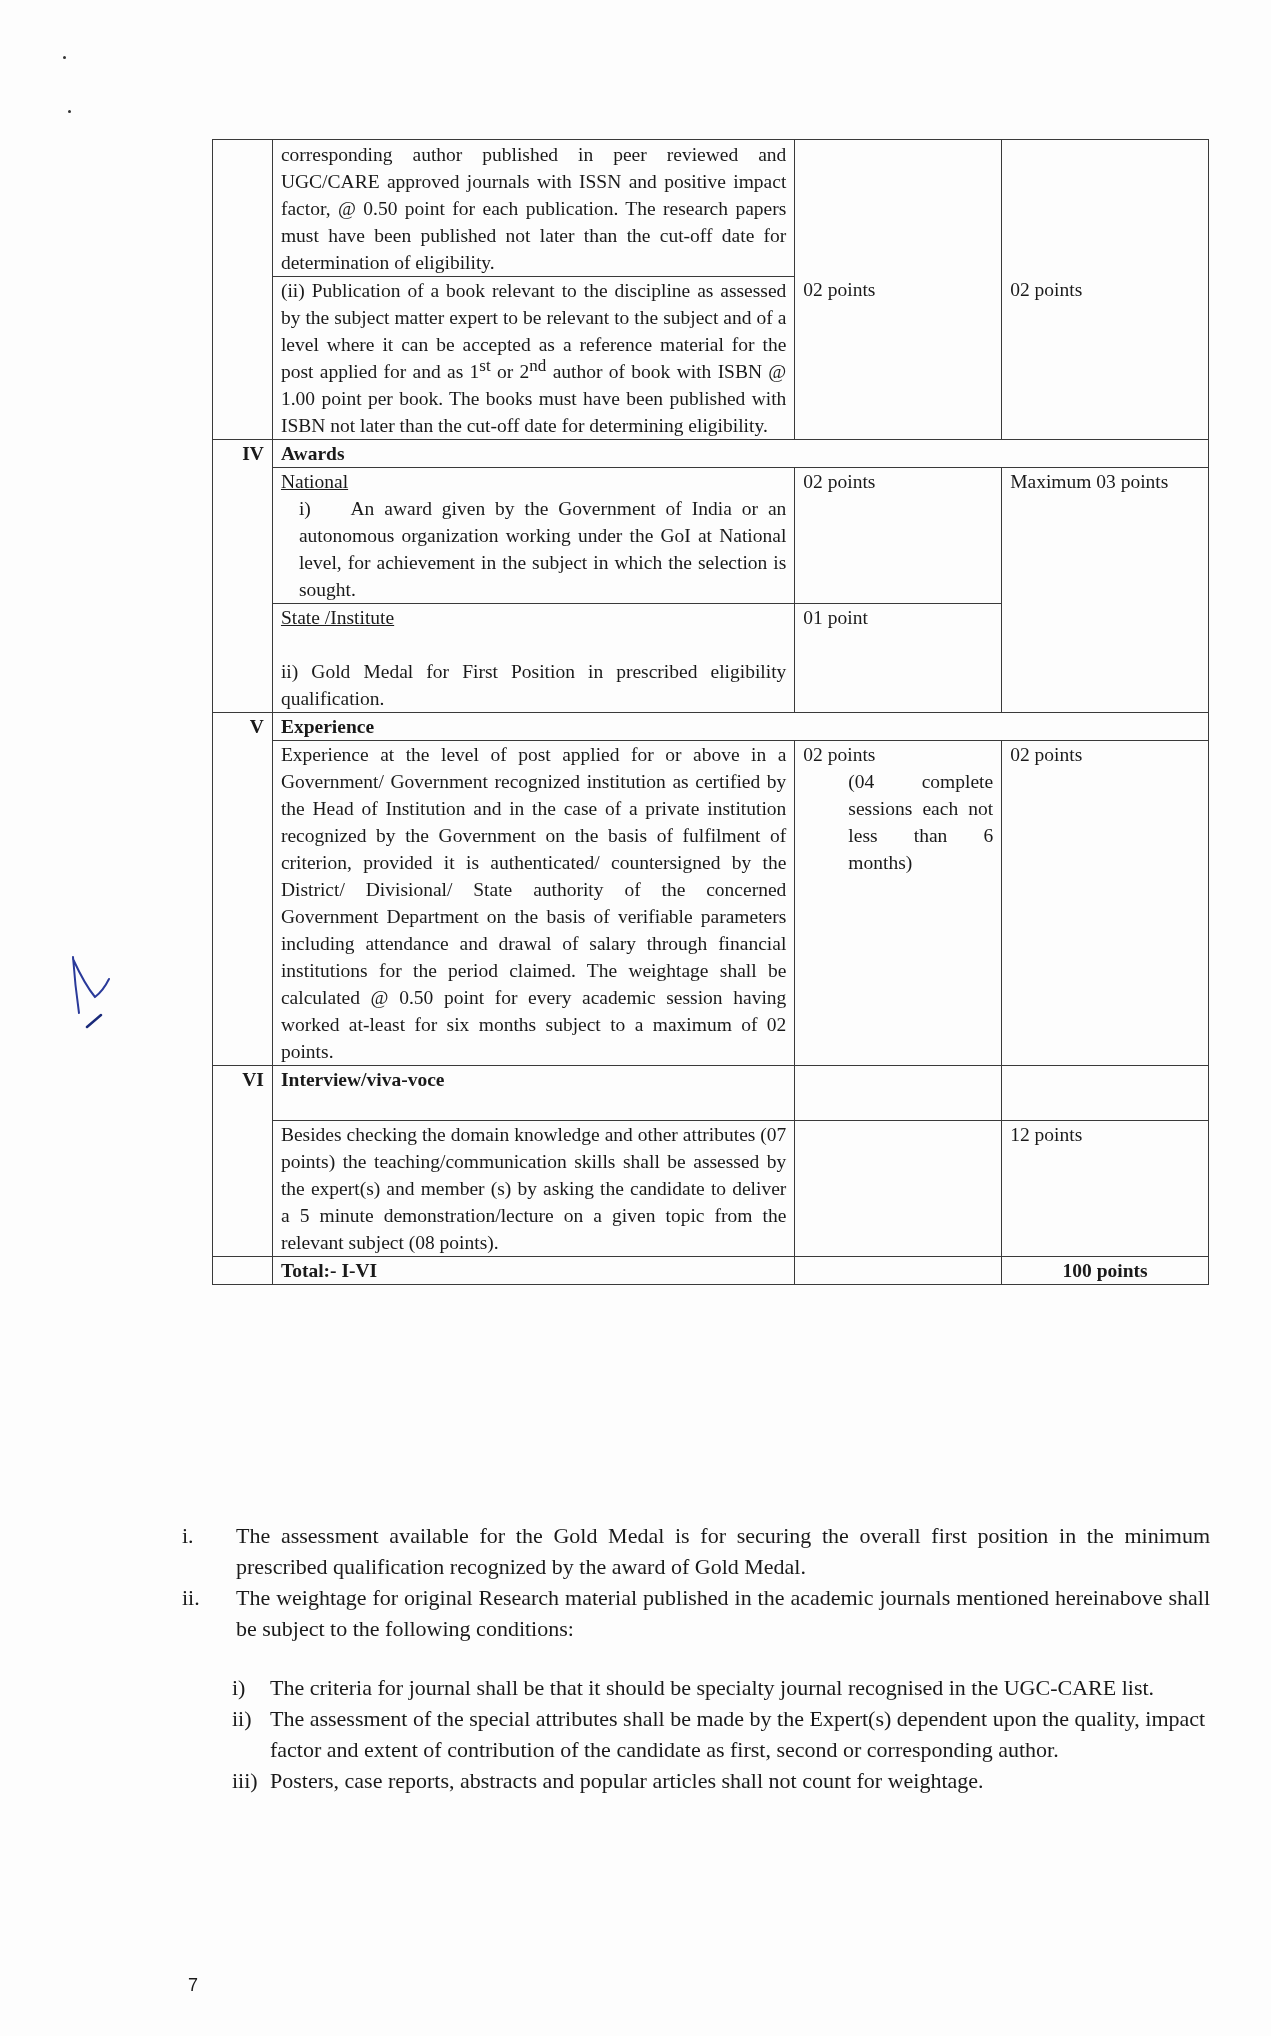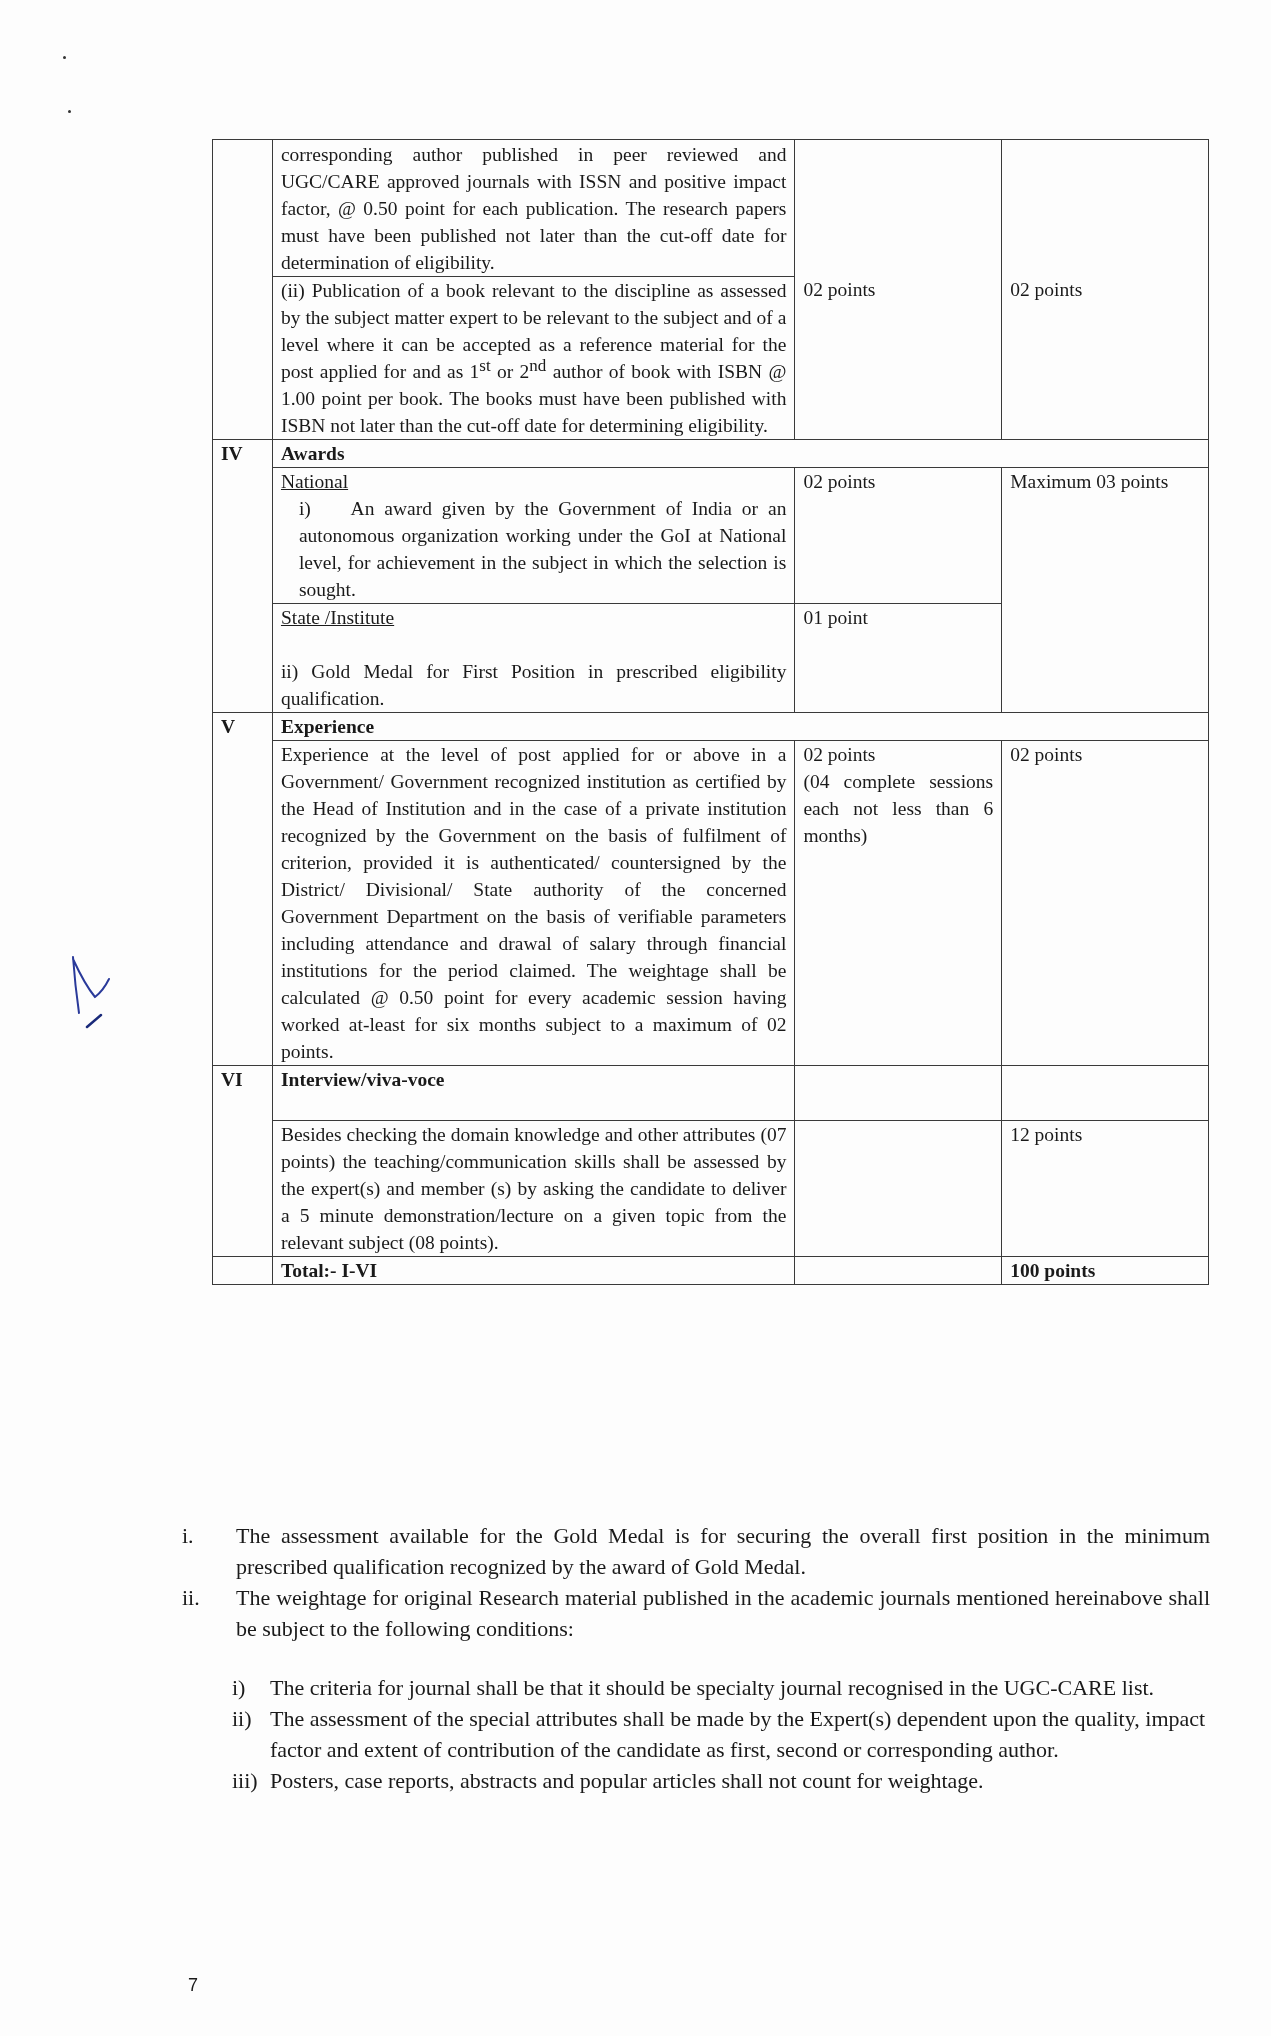--- a/index.html
+++ b/index.html
@@ -20,30 +20,30 @@
       width: 997px;
       border-collapse: collapse;
       font-size: 19.5px;
       line-height: 27px;
     }
     table.criteria td {
       border: 1.5px solid #3a3a3a;
       vertical-align: top;
       padding: 0 8px;
     }
-    td.sno { width: 43px; text-align: left; font-weight: bold; padding: 0; }
+    td.sno { width: 43px; text-align: right; font-weight: bold; padding: 0; }
     td.desc { width: 506px; text-align: justify; }
     td.pts { width: 190px; }
     td.maxp { width: 190px; }
-    .head { font-weight: bold; }
+    .head { font-weight: bold; text-align: center; }
     .ul { text-decoration: underline; font-weight: normal; }
     .indent { padding-left: 18px; }
     .center { text-align: center; }
     sup { font-size: 17px; line-height: 0; }
-    td.pts .justify { text-align: justify; text-align-last: left; }
+    td.pts .justify { text-align: justify; text-align-last: left; margin-left: 45px; }
 
     .guidelines {
       position: absolute;
       left: 180px;
       top: 1520px;
       width: 1030px;
       font-size: 22px;
       line-height: 31px;
     }
     .g-head { display: flex; font-weight: bold; }

